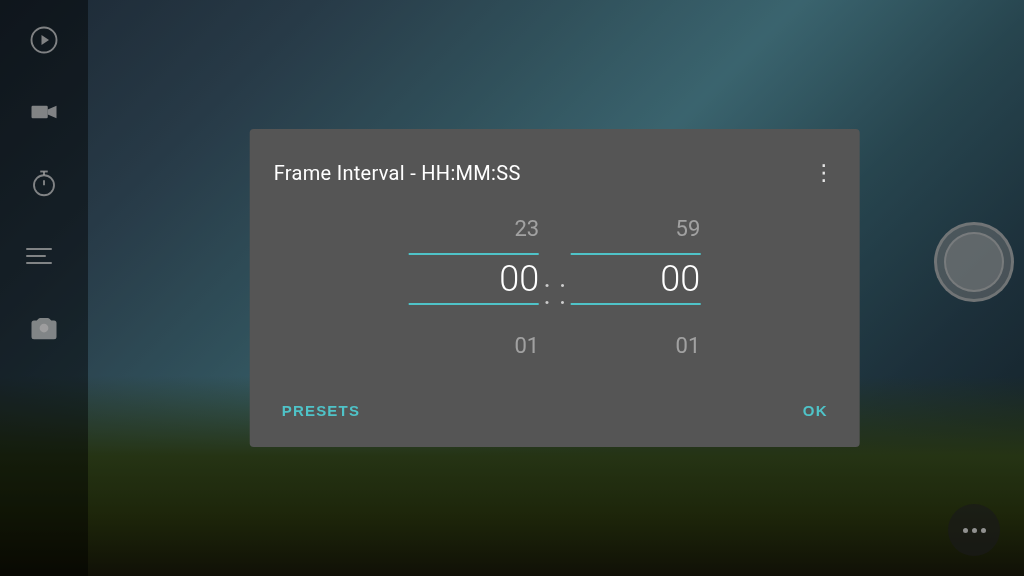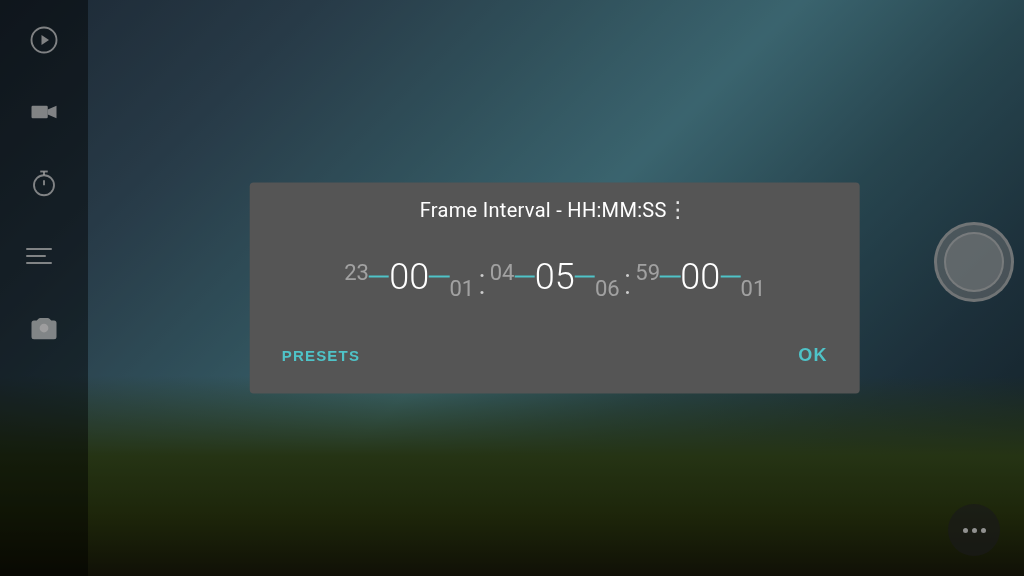--- a/index.html
+++ b/index.html
@@ -163,22 +163,22 @@
       width: 610px;
       background: #555555;
       border-radius: 4px;
       z-index: 3;
       overflow: hidden;
     }
 
     .dialog-header {
       display: flex;
       align-items: center;
-      justify-content: center;
-      padding: 15px 24px 16px;
+      justify-content: space-between;
+      padding: 32px 24px 16px;
     }
 
     .dialog-title {
       color: #ffffff;
       font-size: 20px;
       font-weight: 400;
       letter-spacing: 0.3px;
     }
 
     .dialog-menu-icon {
@@ -193,21 +193,22 @@
     .time-picker {
       display: flex;
       align-items: center;
       justify-content: center;
       padding: 10px 40px 20px;
       gap: 0;
     }
 
     .time-column {
       display: flex;
-      align-items: center;
+      flex-direction: column;
+      align-items: flex-end;
       width: 130px;
     }
 
     .time-above {
       color: rgba(255,255,255,0.45);
       font-size: 22px;
       margin-bottom: 8px;
       height: 34px;
       display: flex;
       align-items: center;
@@ -284,21 +285,21 @@
       letter-spacing: 1.2px;
       text-transform: uppercase;
       padding: 12px 16px;
       cursor: pointer;
       background: none;
       border: none;
     }
 
     .btn-ok {
       color: #4fc3c8;
-      font-size: 18px;
+      font-size: 15px;
       font-weight: 600;
       letter-spacing: 1.2px;
       text-transform: uppercase;
       padding: 12px 16px;
       cursor: pointer;
       background: none;
       border: none;
     }
   </style>
 </head>
@@ -364,27 +365,20 @@
     <div class="time-column">
       <div class="time-above">23</div>
       <div class="time-line-top"></div>
       <div class="time-current">00</div>
       <div class="time-line-bottom"></div>
       <div class="time-below">01</div>
     </div>
 
     <div class="time-separator">:</div>
 
-    <div class="time-column">
-      <div class="time-above">04</div>
-      <div class="time-line-top"></div>
-      <div class="time-current">05</div>
-      <div class="time-line-bottom"></div>
-      <div class="time-below">06</div>
-    </div>
 
     <div class="time-separator">:</div>
 
     <div class="time-column">
       <div class="time-above">59</div>
       <div class="time-line-top"></div>
       <div class="time-current">00</div>
       <div class="time-line-bottom"></div>
       <div class="time-below">01</div>
     </div>

